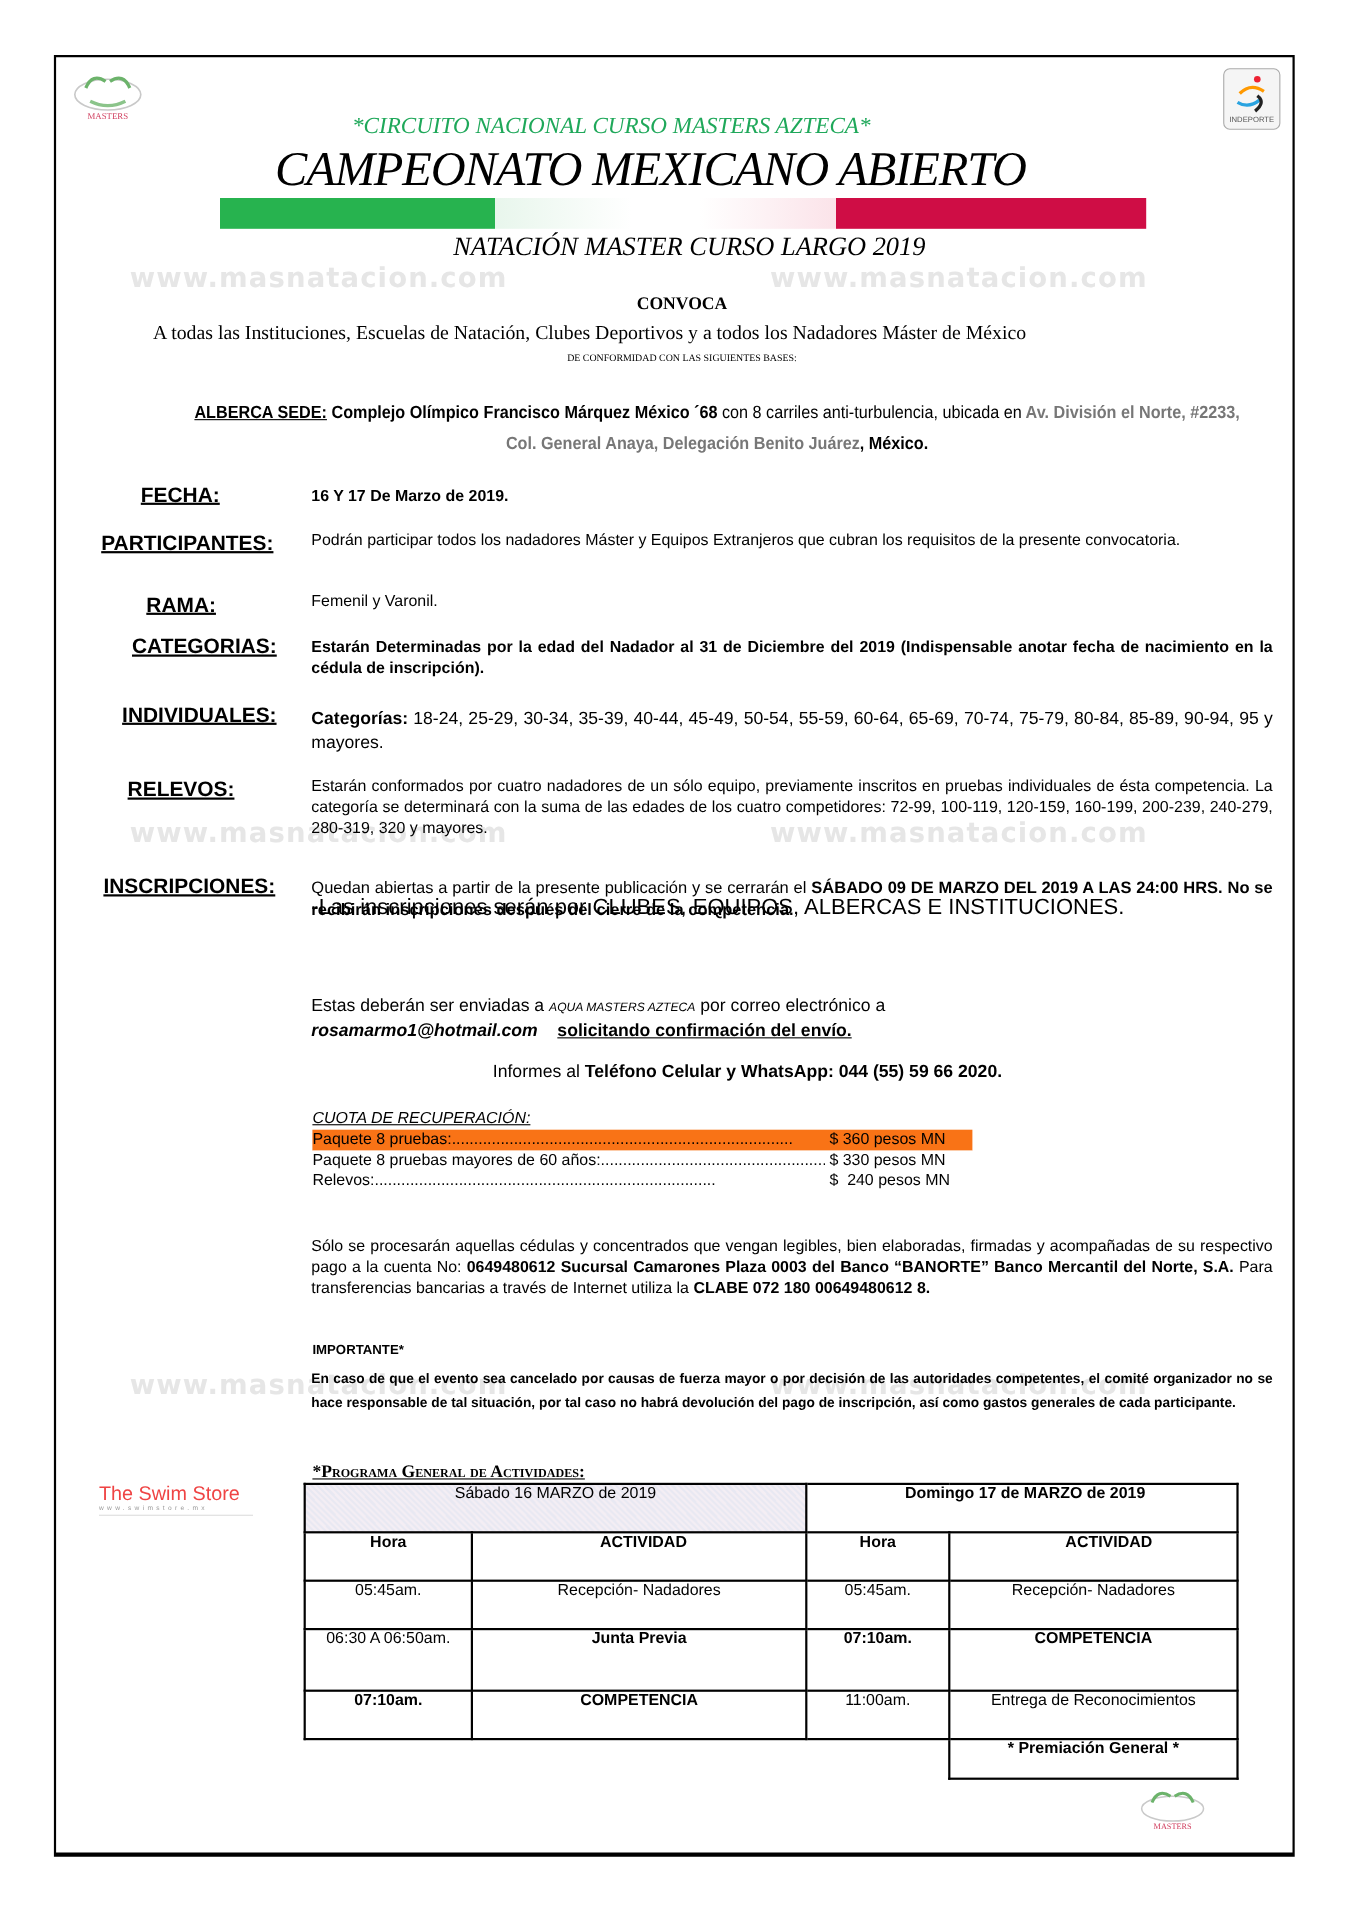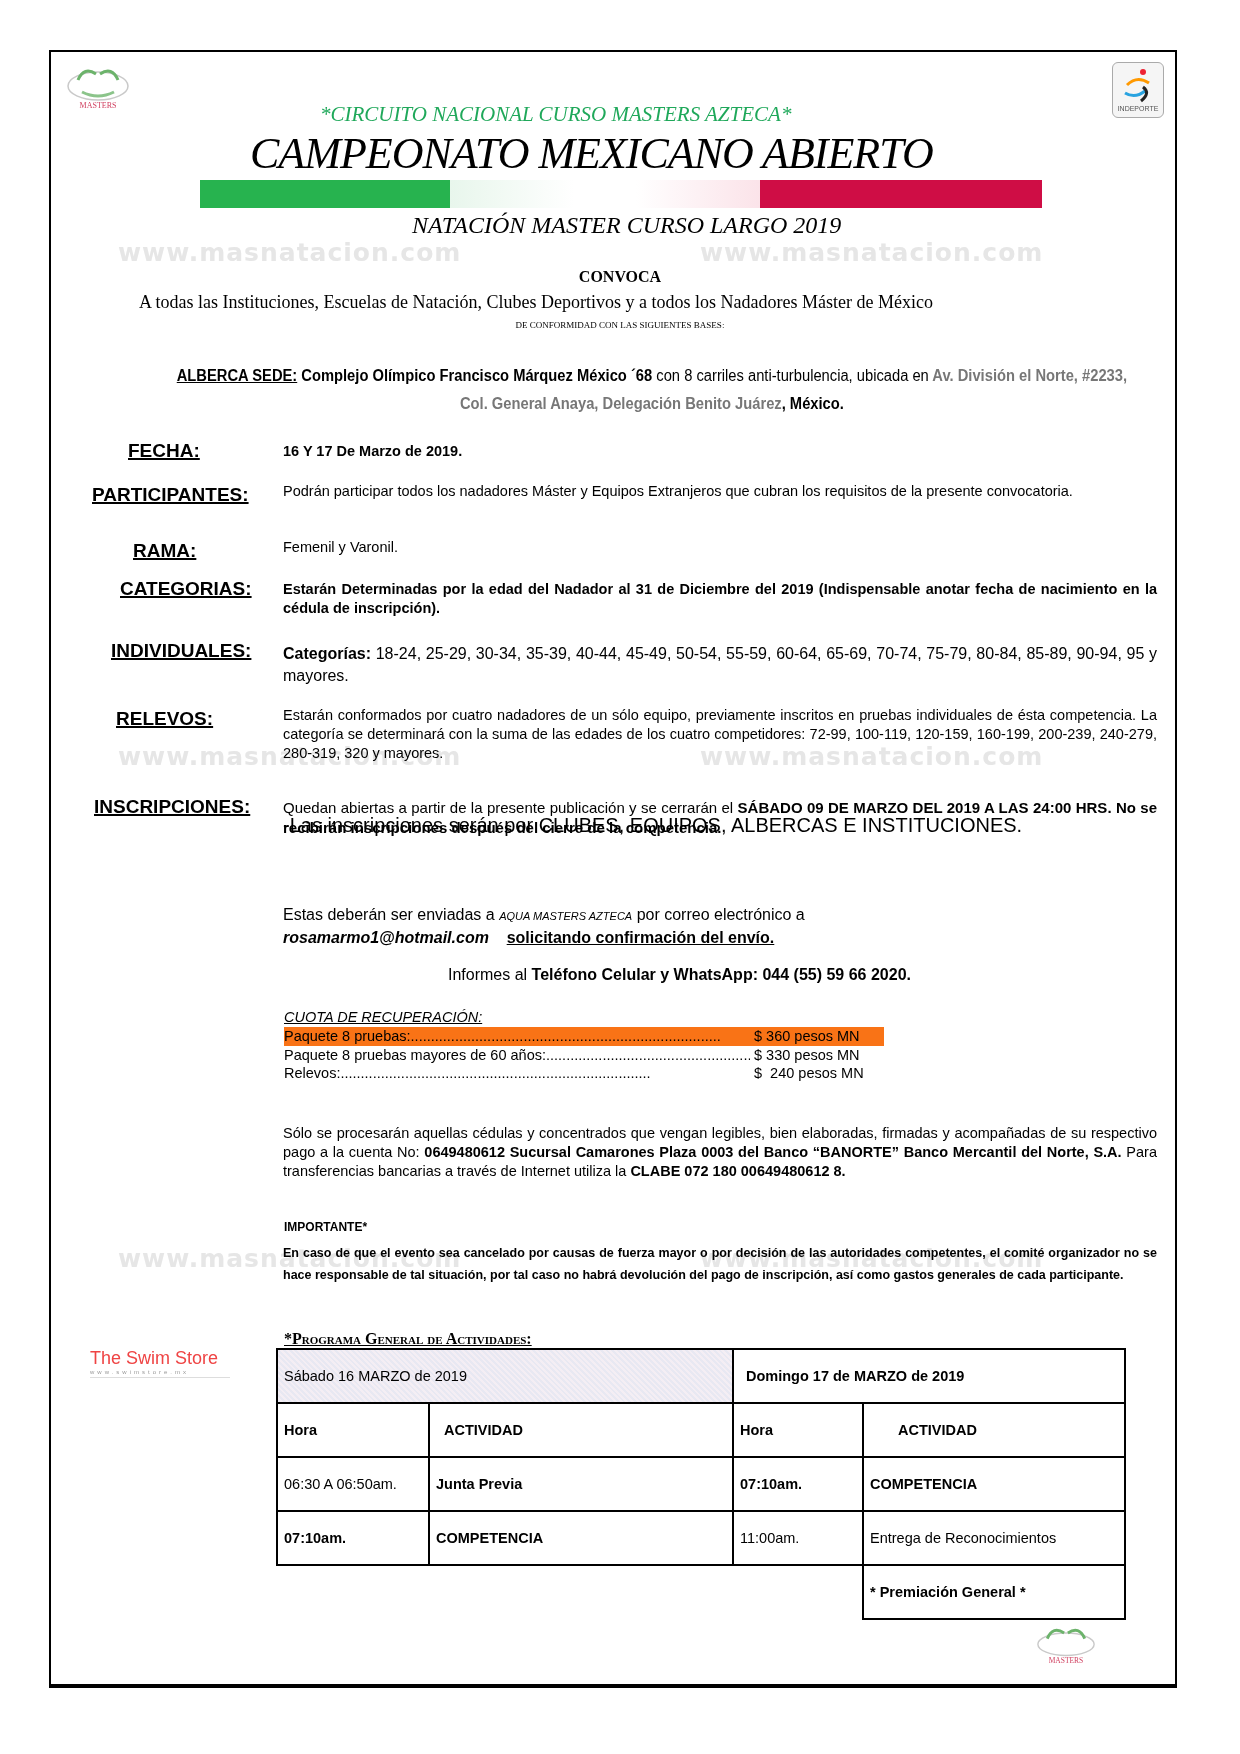--- a/index.html
+++ b/index.html
@@ -20,21 +20,21 @@
   .deconf { left:0; width:1240px; top:320px; text-align:center; font-family:"Liberation Serif", serif; font-size:9px; }
   .sede { left:162px; top:362px; width:980px; font-family:"Liberation Sans", sans-serif; font-size:16px; font-weight:bold; line-height:28px; text-align:center; transform:scaleX(0.92); transform-origin:left top; width:1065px; }
   .sede .lbl { text-decoration:underline; }
   .sede .grey { color:#777; }
   .sec-label { font-weight:bold; font-size:19px; text-decoration:underline; text-decoration-thickness:2px; }
   .sec-text { left:283px; width:874px; font-size:14.5px; line-height:19px; text-align:justify; }
   .bold { font-weight:bold; }
   .cuota { left:284px; top:1008px; font-size:14.5px; line-height:18.5px; }
   .table-wrap { left:276px; top:1348px; }
   table.prog { border-collapse:collapse; font-size:14.5px; }
-  table.prog td { border:2px solid #000; vertical-align:top; padding:18px 6px; height:37px; box-sizing:border-box; }
+  table.prog td { border:2px solid #000; vertical-align:top; padding:0 6px; height:37px; box-sizing:border-box;text-align:center; }
   .day-head { background:repeating-linear-gradient(45deg,#e8e8f2 0 2px,#f4eef4 2px 4px); font-weight:normal; }
   .swimstore { left:90px; top:1348px; width:140px; height:42px; }
   .prog-title { left:284px; top:1330px; font-family:"Liberation Serif", serif; font-weight:bold; font-variant:small-caps; font-size:16px; text-decoration:underline; }
 </style>
 </head>
 <body>
 
 <div class="frame"></div>
 
 <svg class="abs logo-left" viewBox="0 0 72 64">
@@ -154,21 +154,27 @@
       <td colspan="2" class="day-head" style="width:456px;height:44px">Sábado 16  MARZO  de 2019</td>
       <td colspan="2" style="width:392px;height:44px;font-weight:bold;padding-left:12px">Domingo 17  de MARZO de 2019</td>
     </tr>
     <tr>
       <td class="bold" style="width:152px;height:44px">Hora</td>
       <td class="bold" style="width:304px;padding-left:14px">ACTIVIDAD</td>
       <td class="bold" style="width:130px">Hora</td>
       <td class="bold" style="width:262px;padding-left:34px">ACTIVIDAD</td>
     </tr>
     <tr>
-      <td style="height:44px">06:30 A 06:50am.</td>
+      <td style="height:44px">05:45am.</td>
+          <td>Recepción- Nadadores</td>
+      <td>05:45am.</td>
+          <td>Recepción-  Nadadores</td>
+    </tr>
+    <tr>
+      <td style="height:56px">06:30 A 06:50am.</td>
           <td class="bold">Junta Previa</td>
       <td class="bold">07:10am.</td>
           <td class="bold">COMPETENCIA</td>
     </tr>
     <tr>
       <td class="bold" style="height:44px">07:10am.</td>
           <td class="bold">COMPETENCIA</td>
       <td>11:00am.</td>
           <td>Entrega de Reconocimientos</td>
     </tr>

